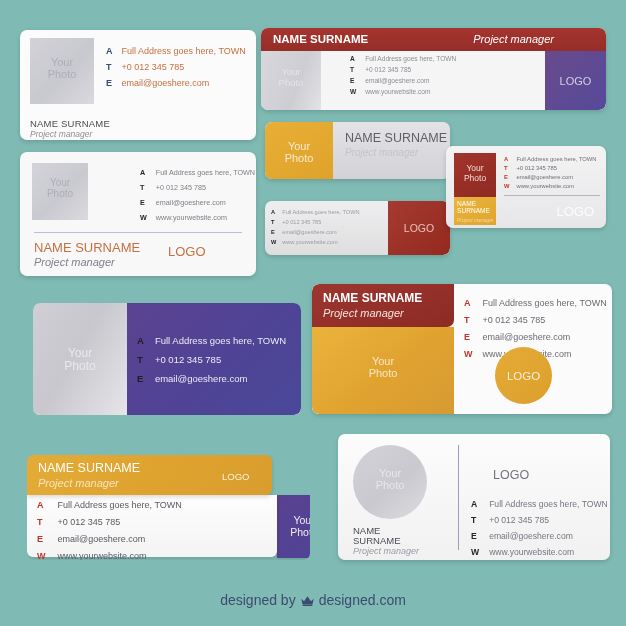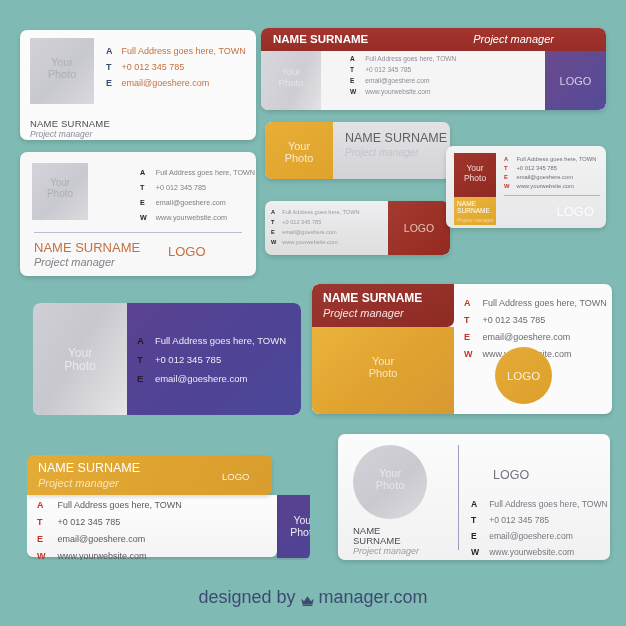--- a/index.html
+++ b/index.html
@@ -207,21 +207,21 @@
   #card10 .rl { left: 15px; top: 112px; font-size: 9px; color: #9a9aa2; font-style: italic; }
   #card10 .divider { left: 120px; top: 11px; width: 1px; height: 105px; background: #9aa0bb; }
   #card10 .logo { left: 155px; top: 34px; font-size: 12.5px; color: #737380; }
   #card10 .contact { left: 133px; top: 65px; font-size: 8.6px; }
   #card10 .ckey { color: #232329; padding-right: 10px; }
   #card10 .cval { color: #76767f; padding-bottom: 6px; }
 
   
   #footer {
     position: absolute; left: 0; bottom: 18px; width: 626px;
-    text-align: center; font-size: 18px; color: #3f4a70;
+    text-align: center; font-size: 14px; color: #3f4a70;
   }
   #footer .fp { display: inline-flex; align-items: center; gap: 4px; }
   .crown { width: 15px; height: 13px; display: inline-block; vertical-align: -2px; }
 </style>
 </head>
 <body>
 
 <div class="card" id="card1">
   <div class="sub ph photo-label">
     <span>Your</span><br><span>Photo</span>
@@ -471,15 +471,15 @@
 
 <div id="footer">
   <span class="fp">
     <span>designed by</span>
     <span class="crown">
       <svg viewBox="0 0 24 20" width="15" height="13" aria-hidden="true">
         <path d="M2 7 L6.5 11 L12 3 L17.5 11 L22 7 L20 16 L4 16 Z" fill="#3f4a70"></path>
         <rect x="4" y="16.5" width="16" height="2.2" rx="1" fill="#3f4a70"></rect>
       </svg>
     </span>
-    <span>manager.com</span>
+    <span>designed.com</span>
   </span>
 </div>
 
 </body></html>

